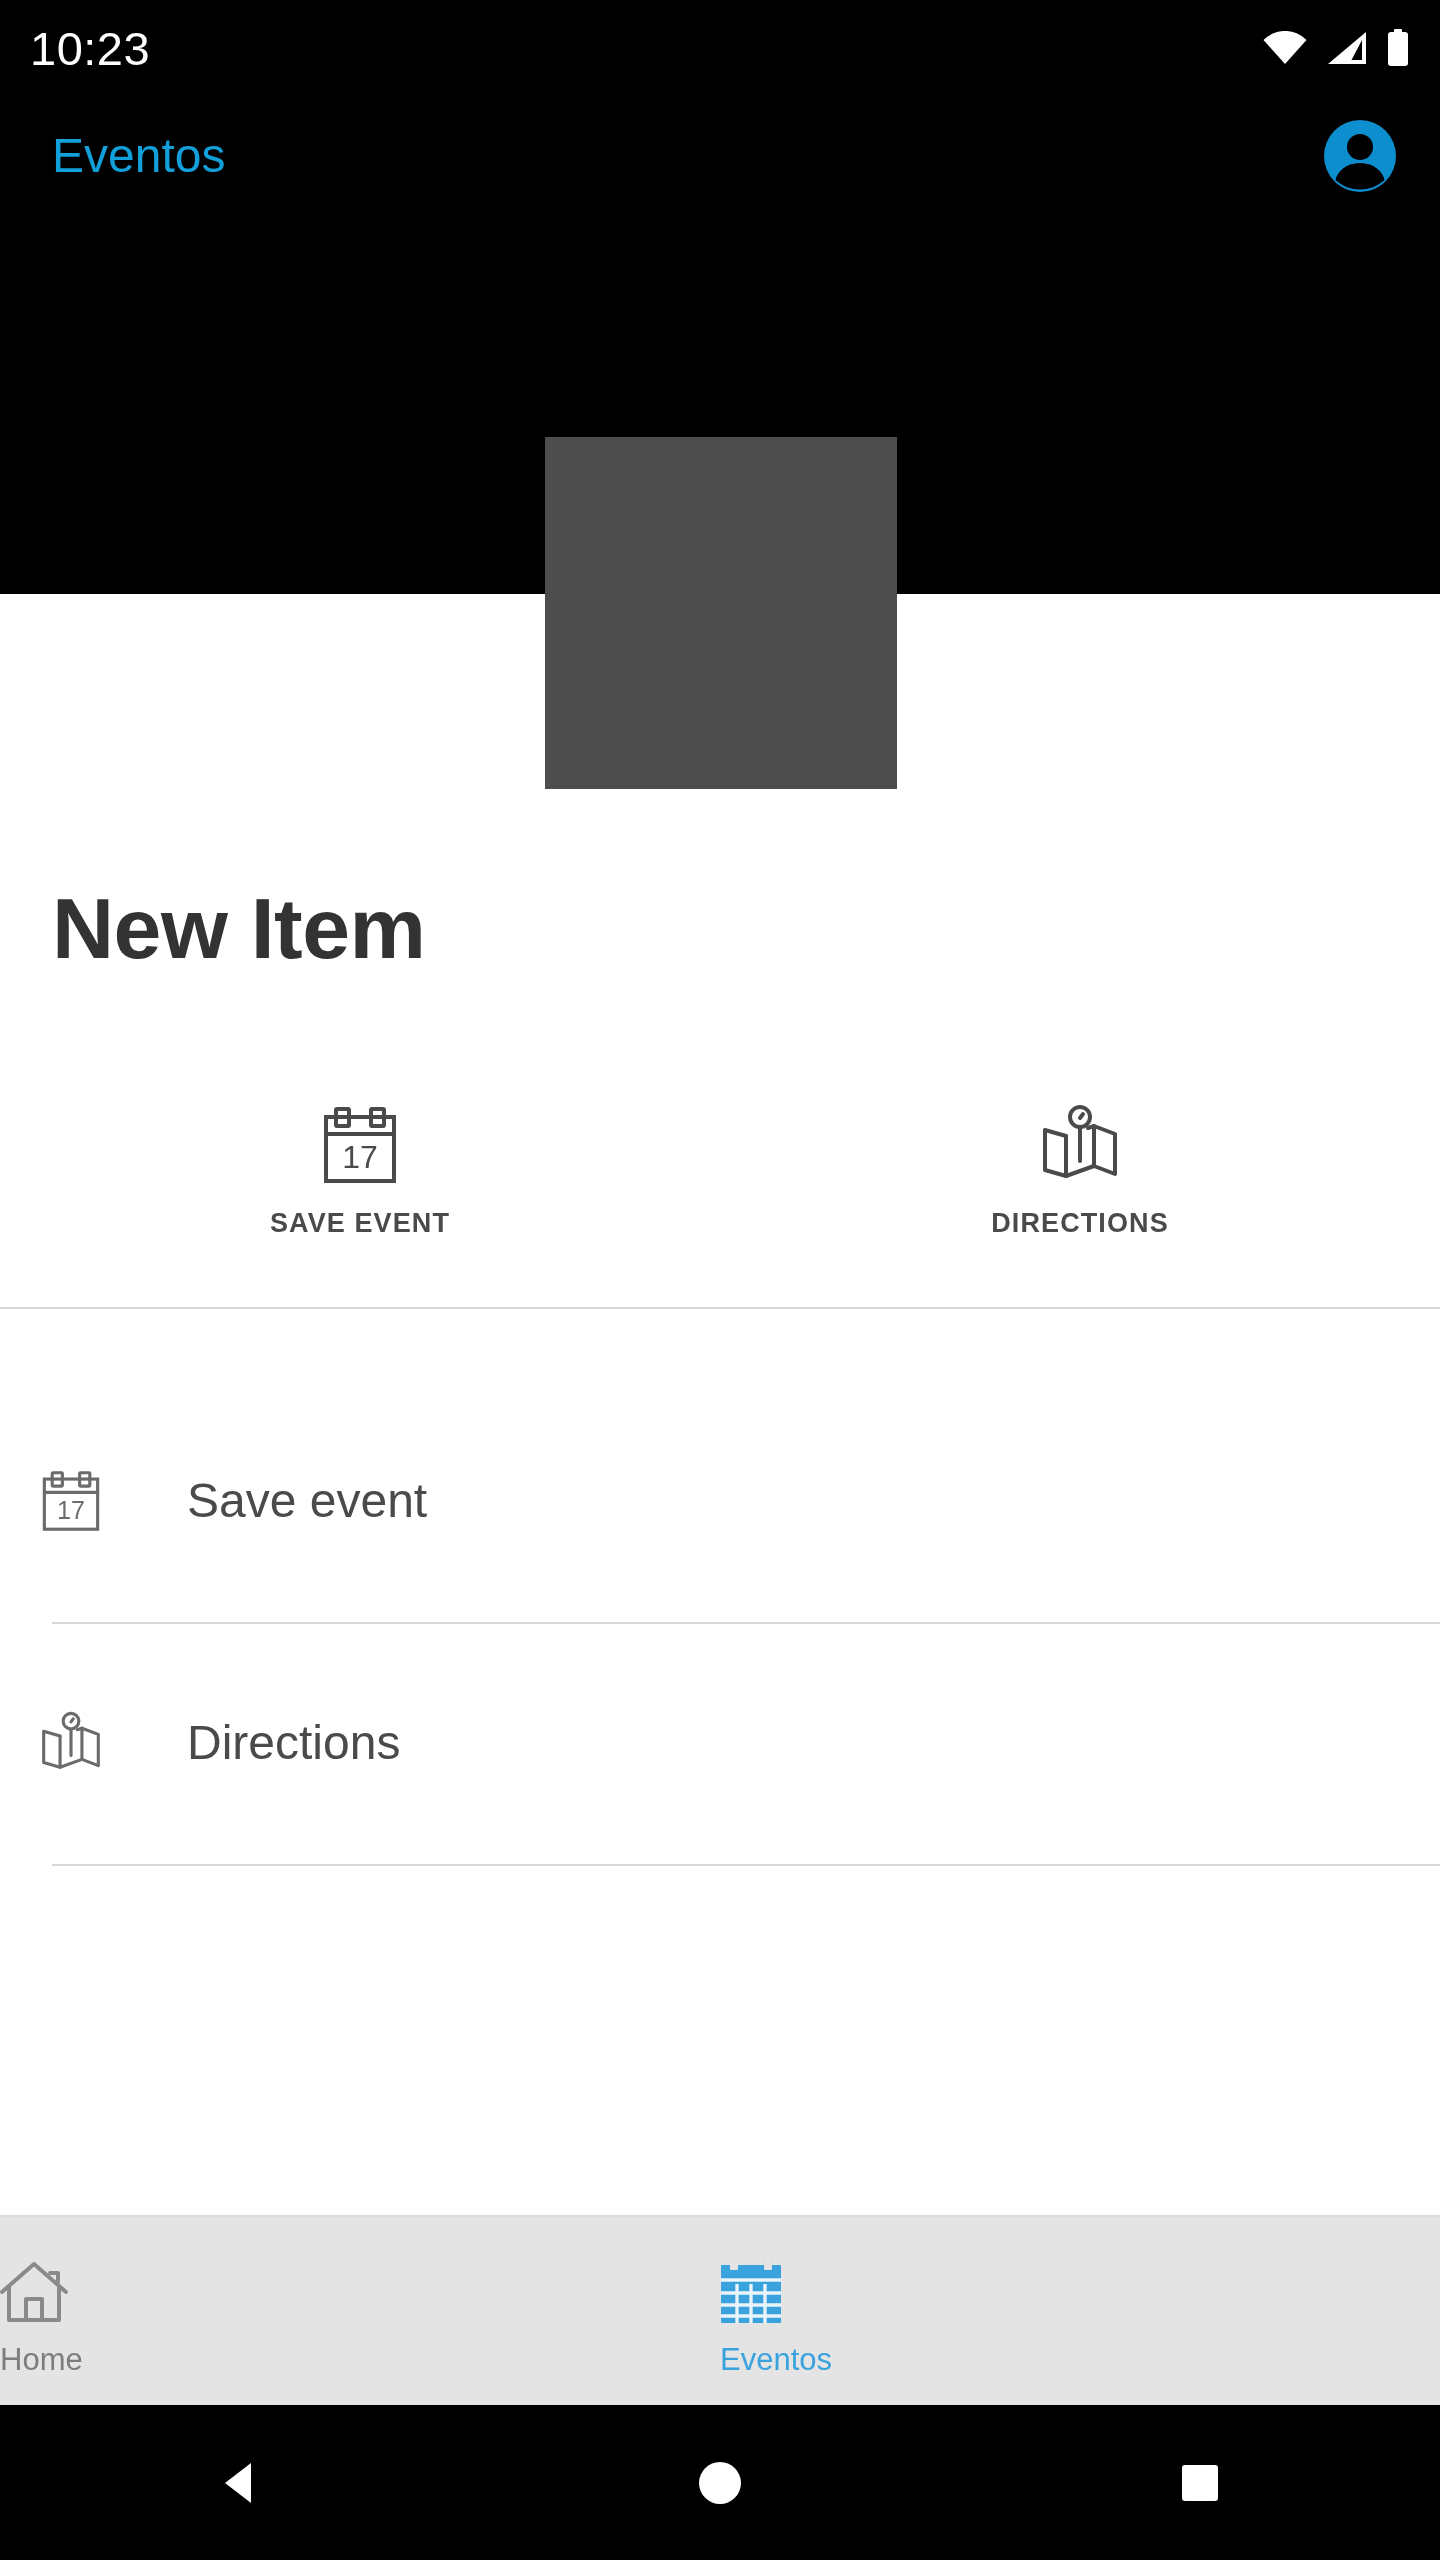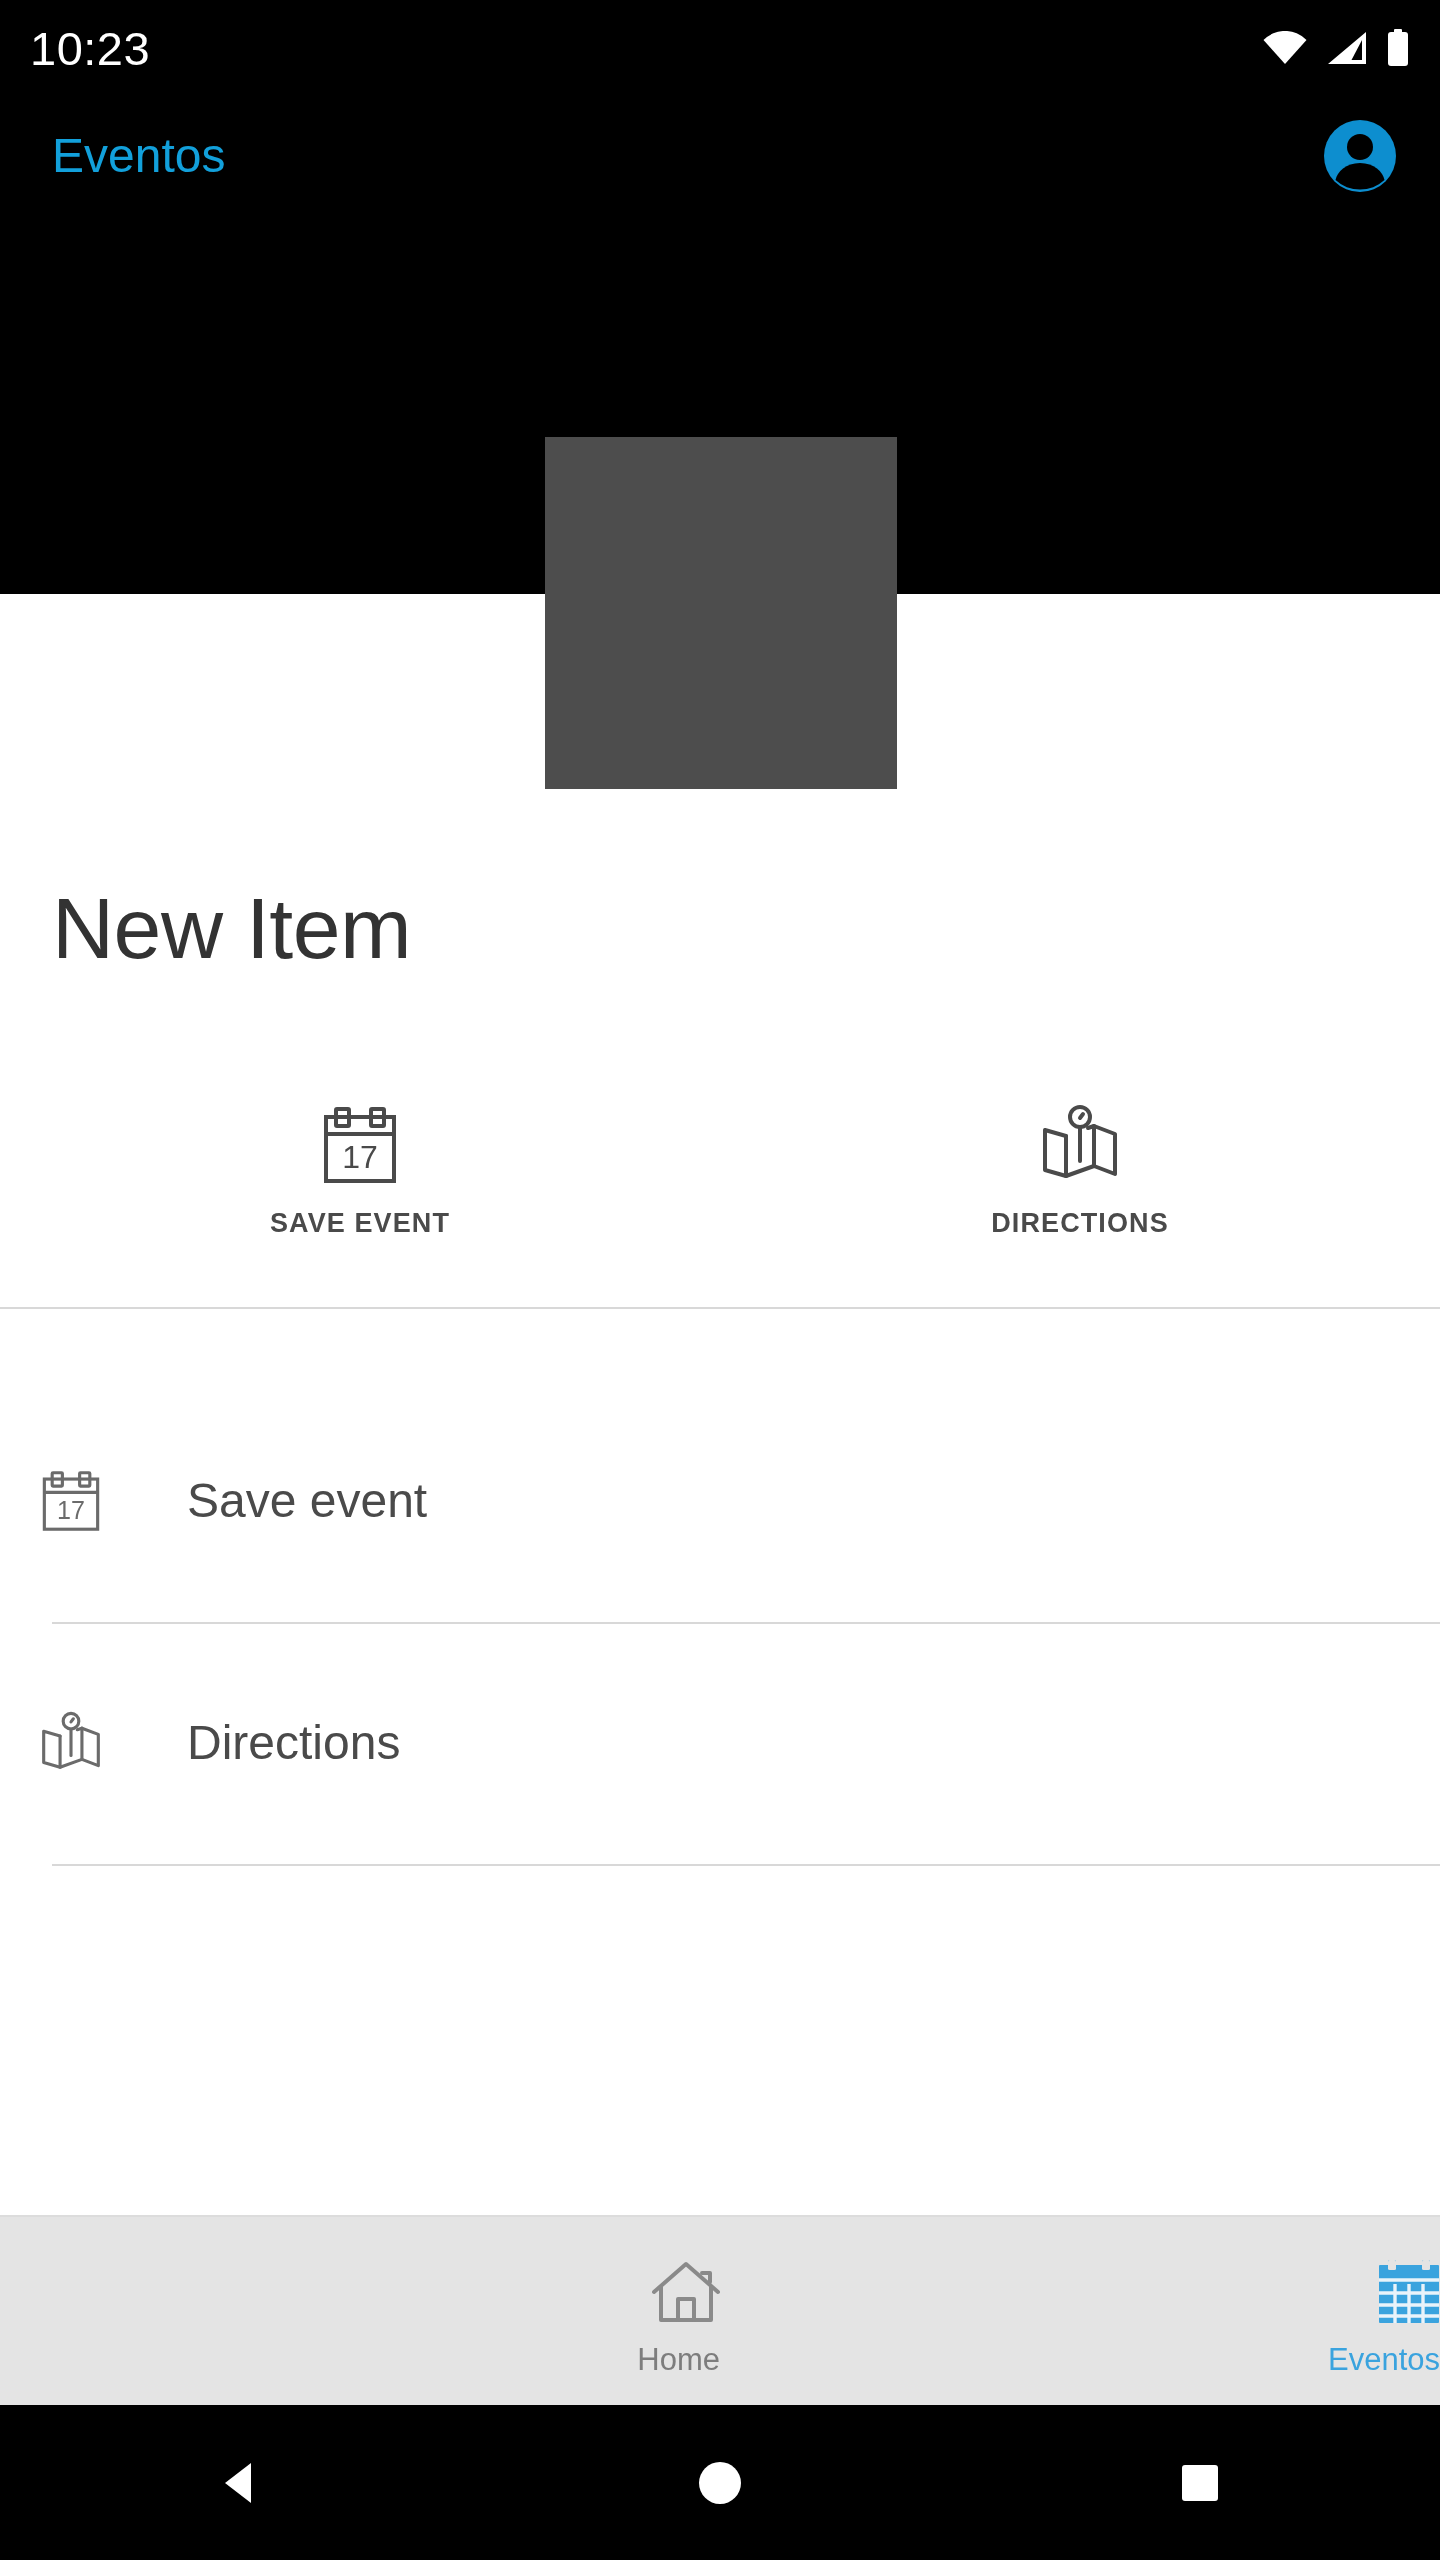--- a/index.html
+++ b/index.html
@@ -48,21 +48,21 @@
     background:#000000;
   }
   .hero-image {
     position:absolute; left:545px; top:437px; width:352px; height:352px;
     background:#4d4d4d;
   }
 
   
   .page-title {
     position:absolute; left:52px; top:885px;
-    font-size:86px; font-weight:400; color:#333333;
+    font-size:86px; font-weight:700; color:#333333;
     line-height:1; letter-spacing:-0.5px; white-space:nowrap;
   }
 
   
   .actions {
     position:absolute; left:0; top:1085px; width:1440px; height:222px;
     display:flex;
   }
   .action {
     flex:1; display:flex; flex-direction:column;
@@ -97,21 +97,21 @@
   }
 
   
   .bottomnav {
     position:absolute; left:0; top:2215px; width:1440px; height:190px;
     background:#e4e4e4; border-top:2px solid #dcdcdc;
     display:flex;
   }
   .nav-item {
     flex:1; display:flex; flex-direction:column;
-    align-items:flex-end; justify-content:center; gap:14px;
+    align-items:flex-start; justify-content:center; gap:14px;
     cursor:pointer; padding-top:6px;
   }
   .nav-icon { height:76px; display:flex; align-items:center; justify-content:center; }
   .nav-icon svg { display:block; }
   .nav-label { font-size:31px; font-weight:400; color:#7d7d7d; line-height:1; }
   .nav-item.active .nav-label { color:#3aa3de; }
 
   
   .sysnav {
     position:absolute; left:0; top:2405px; width:1440px; height:155px;

